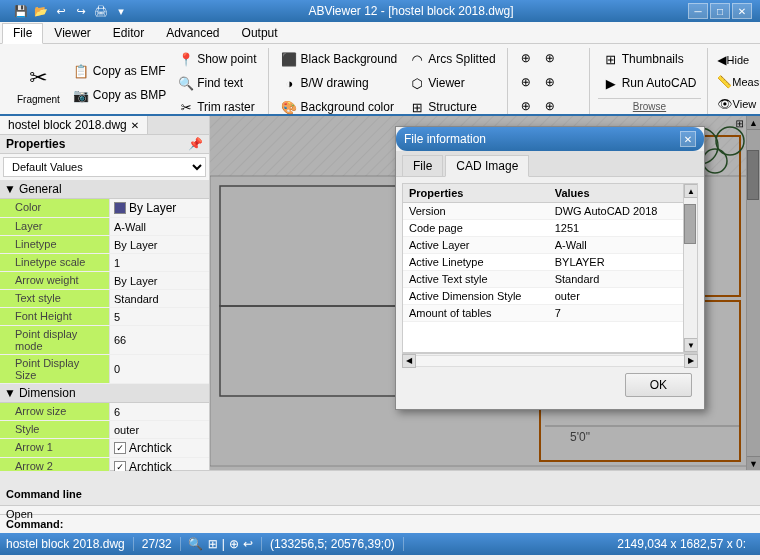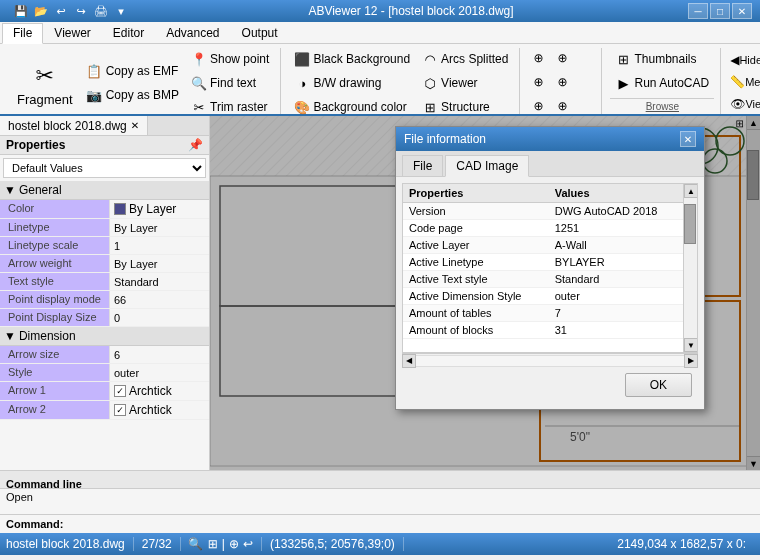--- a/index.html
+++ b/index.html
@@ -85,21 +85,21 @@
       display: flex;
       flex-direction: column;
       align-items: center;
       padding: 2px 4px;
       cursor: pointer;
       border: 1px solid transparent;
       border-radius: 2px;
       min-width: 40px;
       background: transparent;
     }
-    .ribbon-btn-label { font-size: 13px; text-align: center; white-space: nowrap; }
+    .ribbon-btn-label { font-size: 10px; text-align: center; white-space: nowrap; }
     .ribbon-btn-small {
       display: flex;
       align-items: center;
       gap: 3px;
       padding: 2px 4px;
       cursor: pointer;
       border: 1px solid transparent;
       border-radius: 2px;
       background: transparent;
       white-space: nowrap;
@@ -179,25 +179,25 @@
       gap: 3px;
       border-bottom: 1px solid #ccc;
     }
     .prop-row {
       display: flex;
       border-bottom: 1px solid #eee;
       min-height: 18px;
     }
     .prop-name {
       width: 110px;
-      padding: 2px 8px;
+      padding: 2px 15px;
       color: #444;
       border-right: 1px solid #ddd;
       font-size: 11px;
-      background: #c4b5fd;
+      background: #bef264;
     }
     .prop-value {
       flex: 1;
       padding: 2px 4px;
       font-size: 11px;
       display: flex;
       align-items: center;
       gap: 3px;
     }
     .color-box { width: 12px; height: 12px; border: 1px solid #888; display: inline-block; }
@@ -230,20 +230,21 @@
       width: 310px;
     }
     .dialog-titlebar {
       background: linear-gradient(to bottom, #4a90d9, #2c6fad);
       color: white;
       padding: 4px 8px;
       display: flex;
       align-items: center;
       justify-content: space-between;
       font-size: 12px;
+      border-radius: 11px;
     }
     .dialog-close-btn {
       width: 16px; height: 16px;
       background: rgba(255,255,255,0.2);
       border: 1px solid rgba(255,255,255,0.4);
       color: white;
       font-size: 10px;
       display: flex; align-items: center; justify-content: center;
       cursor: pointer;
     }
@@ -355,21 +356,21 @@
     
     .command-line-area {
       background: #f5f5f5;
       border-top: 1px solid #ccc;
       height: 44px;
       display: flex;
       flex-direction: column;
     }
     .command-label {
       background: #e8e8e8;
-      padding: 7px 6px;
+      padding: 17px 6px;
       font-size: 11px;
       font-weight: bold;
       border-bottom: 1px solid #ccc;
       height: 18px;
     }
     .command-text {
       padding: 2px 6px;
       font-size: 11px;
     }
 
@@ -599,34 +600,42 @@
     </div>
     <div>
       <div class="prop-row">
         <div class="prop-name">Color</div>
         <div class="prop-value">
           <span class="color-box" style="background:#4a4a8a;"></span>
           <span>By Layer</span>
         </div>
       </div>
       <div class="prop-row">
+        <div class="prop-name">Layer</div>
+        <div class="prop-value">A-Wall</div>
+      </div>
+      <div class="prop-row">
         <div class="prop-name">Linetype</div>
         <div class="prop-value">By Layer</div>
       </div>
       <div class="prop-row">
         <div class="prop-name">Linetype scale</div>
         <div class="prop-value">1</div>
       </div>
       <div class="prop-row">
         <div class="prop-name">Arrow weight</div>
         <div class="prop-value">By Layer</div>
       </div>
       <div class="prop-row">
         <div class="prop-name">Text style</div>
         <div class="prop-value">Standard</div>
+      </div>
+      <div class="prop-row">
+        <div class="prop-name">Font Height</div>
+        <div class="prop-value">5</div>
       </div>
       <div class="prop-row">
         <div class="prop-name">Point display mode</div>
         <div class="prop-value">66</div>
       </div>
       <div class="prop-row">
         <div class="prop-name">Point Display Size</div>
         <div class="prop-value">0</div>
       </div>
     </div>
@@ -751,24 +760,20 @@
                     <td>Standard</td>
                   </tr>
                   <tr class="table-row">
                     <td>Active Dimension Style</td>
                     <td>outer</td>
                   </tr>
                   <tr class="table-row">
                     <td>Amount of tables</td>
                     <td>7</td>
                   </tr>
-                  <tr class="table-row">
-                    <td>Amount of blocks</td>
-                    <td>31</td>
-                  </tr>
                 </tbody>
               </table>
             </div>
             <div class="dialog-scrollbar">
               <div class="scrollbar-arrow">▲</div>
               <div class="scrollbar-thumb"></div>
               <div class="scrollbar-arrow" style="position:absolute;bottom:0;left:0;">▼</div>
             </div>
           </div>
 

